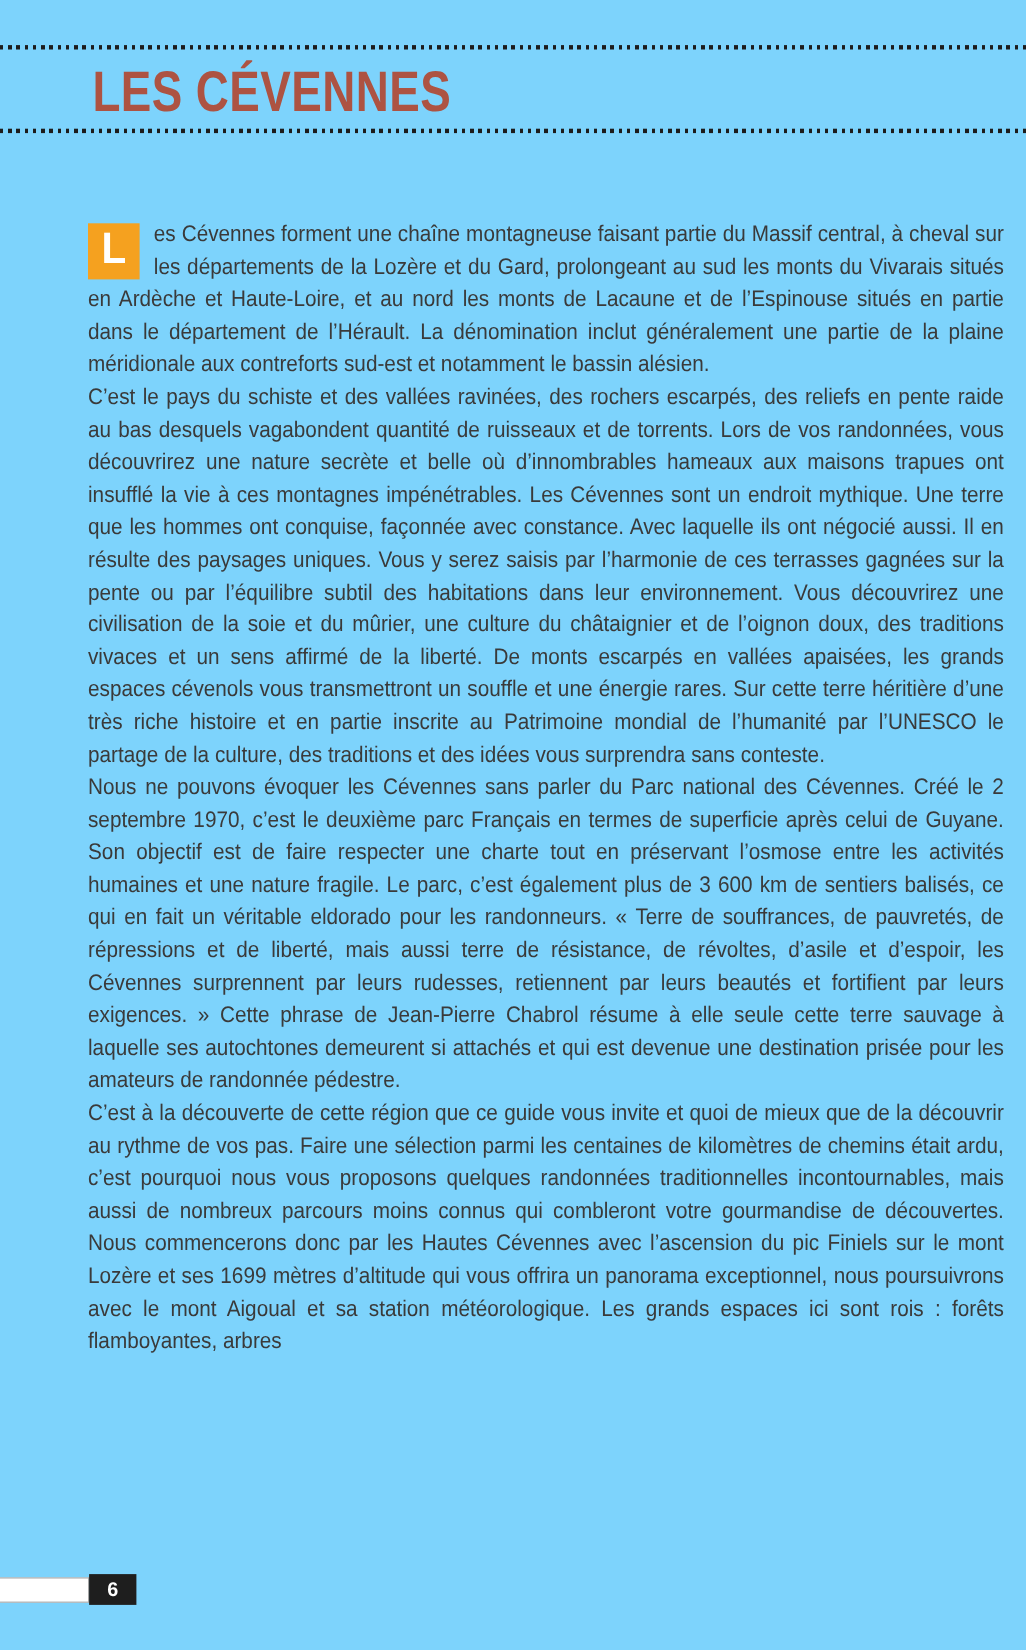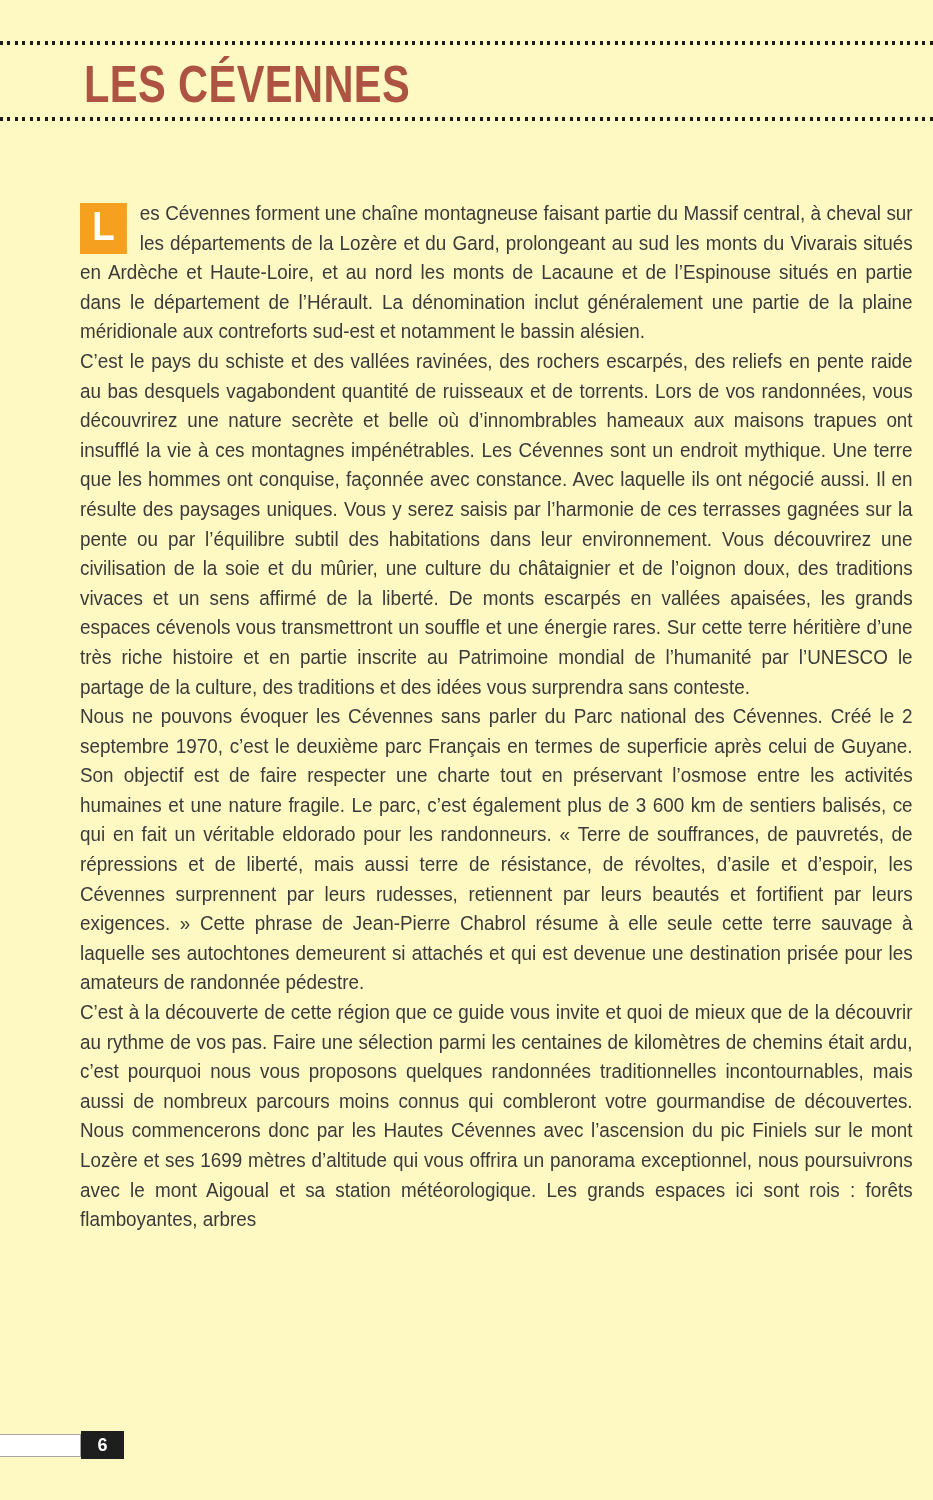--- a/index.html
+++ b/index.html
@@ -10,21 +10,21 @@
     --page-marker-bg: #1e1e1e;
     --page-marker-text: #ffffff;
     --footer-border: #a5a5a5;
   }
   *{margin:0;padding:0;box-sizing:border-box;}
   html,body{background:#ffffff;}
   .page{
     position:relative;
     width:933px;
     height:1500px;
-    background:#fef9c3;
+    background:#7dd3fc;
     overflow:hidden;
     font-family:"Liberation Sans", sans-serif;
   }
   .dotted-rule{
     position:absolute;
     left:0;
     width:933px;
     height:3.5px;
     background:repeating-linear-gradient(to right, var(--rule) 0 3px, transparent 3px 7.5px);
   }

